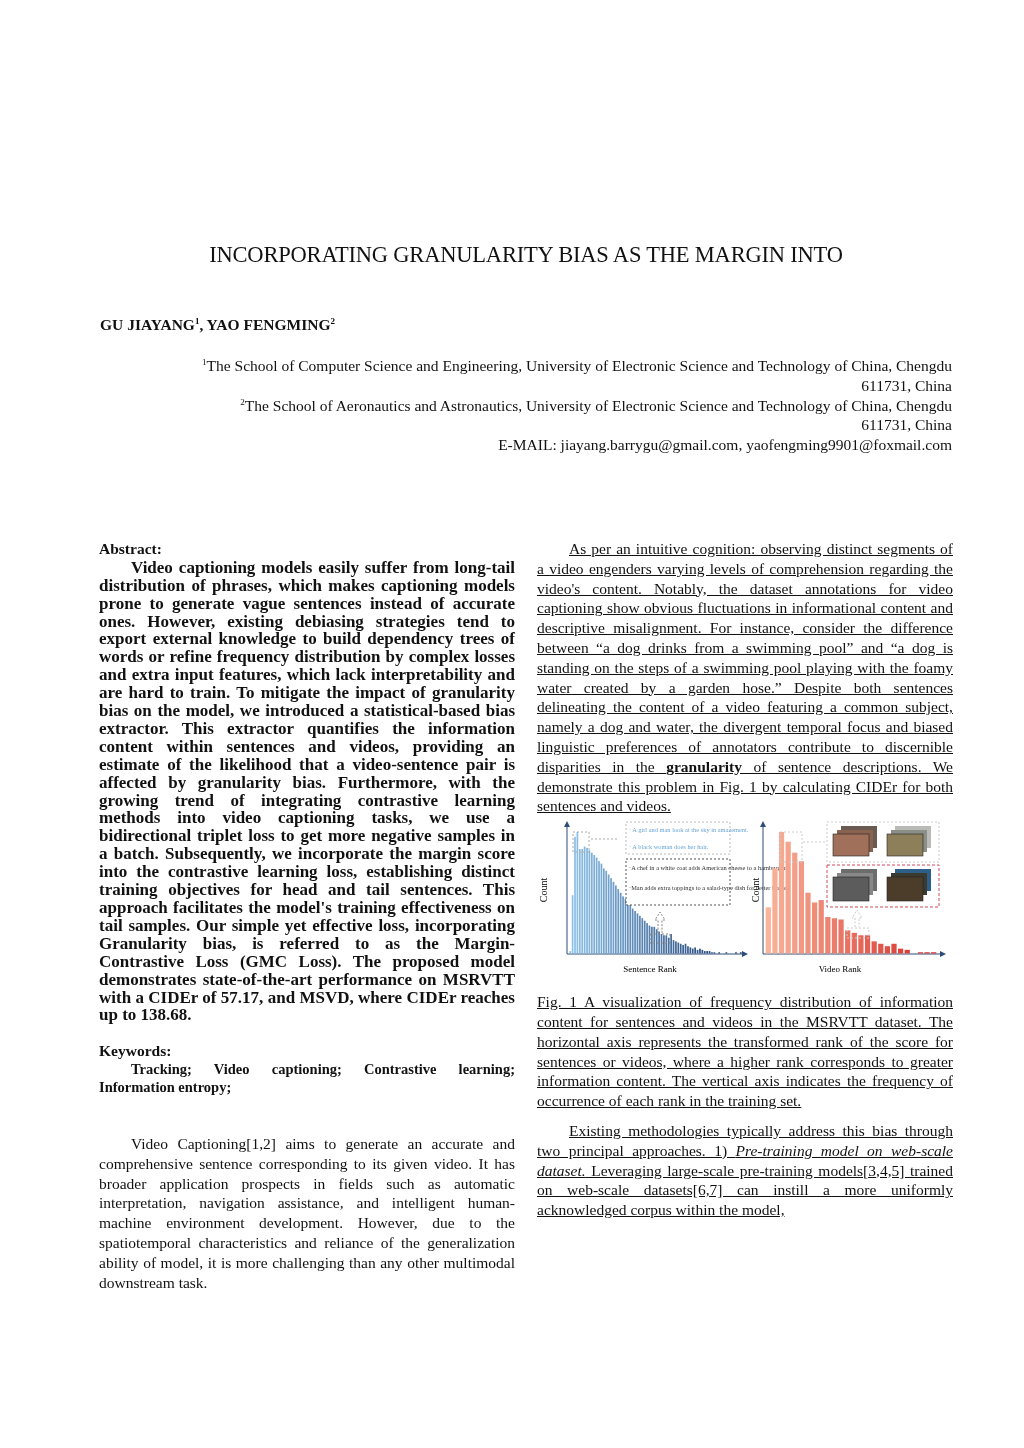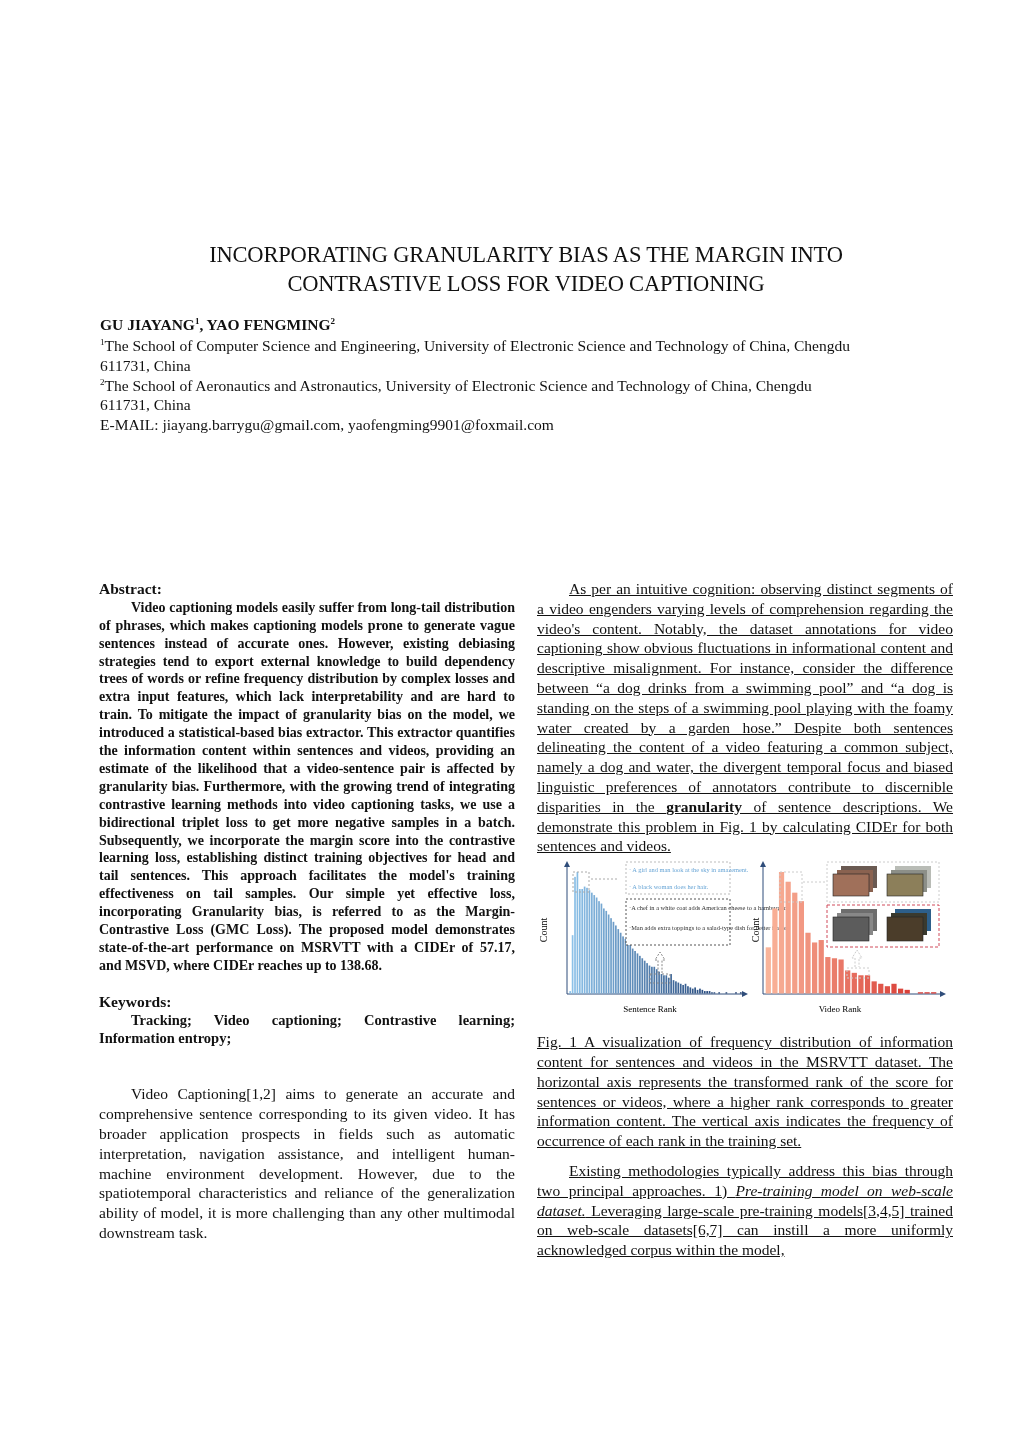--- a/index.html
+++ b/index.html
@@ -1,39 +1,38 @@
 <!DOCTYPE html>
 <html><head>
 <meta charset="utf-8">
 <style>
   html, body { margin: 0; padding: 0; background: #ffffff; }
   body { width: 1024px; height: 1448px; position: relative; overflow: hidden; font-family: "Liberation Serif", serif; color: #111; }
   .title { position: absolute; top: 240px; left: 100px; width: 852px; text-align: center; font-weight: normal; font-size: 22.5px; line-height: 29px; letter-spacing: -0.2px; }
   .authors { position: absolute; top: 316px; left: 100px; width: 852px; text-align: left; font-weight: bold; font-size: 15.5px; }
-  .affil { position: absolute; top: 336px; left: 100px; width: 852px; text-align: left; font-size: 15.5px; line-height: 19.8px; }
+  .affil { position: absolute; top: 356px; left: 100px; width: 852px; text-align: right; font-size: 15.5px; line-height: 19.8px; }
   sup { font-size: 9px; vertical-align: super; line-height: 0; }
-  .col { position: absolute; width: 416px; font-size: 15.5px; line-height: 19.8px; text-align: justify; margin-top: 40px; }
+  .col { position: absolute; width: 416px; font-size: 15.5px; line-height: 19.8px; text-align: justify; }
   .left { left: 99px; top: 539px; }
   .right { left: 537px; top: 539px; text-decoration: underline; }
-  .abs { font-weight: bold; font-size: 14px; line-height: 17.9px; }
+  .abs { font-weight: bold; font-size: 17px; line-height: 17.9px; }
   .h { font-weight: bold; font-size: 15.5px; }
   .ind { text-indent: 32px; margin: 0; }
   p { margin: 0; }
   .gap8 { height: 17px; }
   .figure { position: relative; width: 416px; height: 162px; margin-top: 4px; }
   .caption { margin-top: 10px; }
   em { font-style: italic; }
   svg text { font-family: "Liberation Serif", serif; }
 </style>
 </head>
 <body>
 
 <div class="title">
   <div>INCORPORATING GRANULARITY BIAS AS THE MARGIN INTO</div>
-  <div>CONTRASTIVE LOSS FOR VIDEO CAPTIONING</div>
 </div>
 
 <div class="authors">
   <span>GU JIAYANG</span><sup>1</sup><span>, </span><span>YAO FENGMING</span><sup>2</sup>
 </div>
 
 <div class="affil">
   <div><sup>1</sup><span>The School of Computer Science and Engineering, University of Electronic Science and Technology of China, Chengdu</span></div>
   <div>611731, China</div>
   <div><sup>2</sup><span>The School of Aeronautics and Astronautics, University of Electronic Science and Technology of China, Chengdu</span></div>

